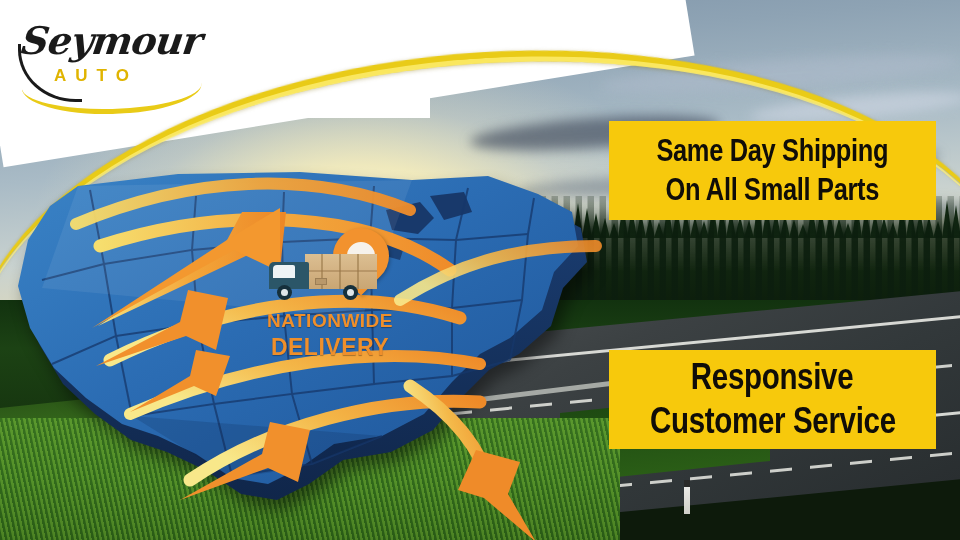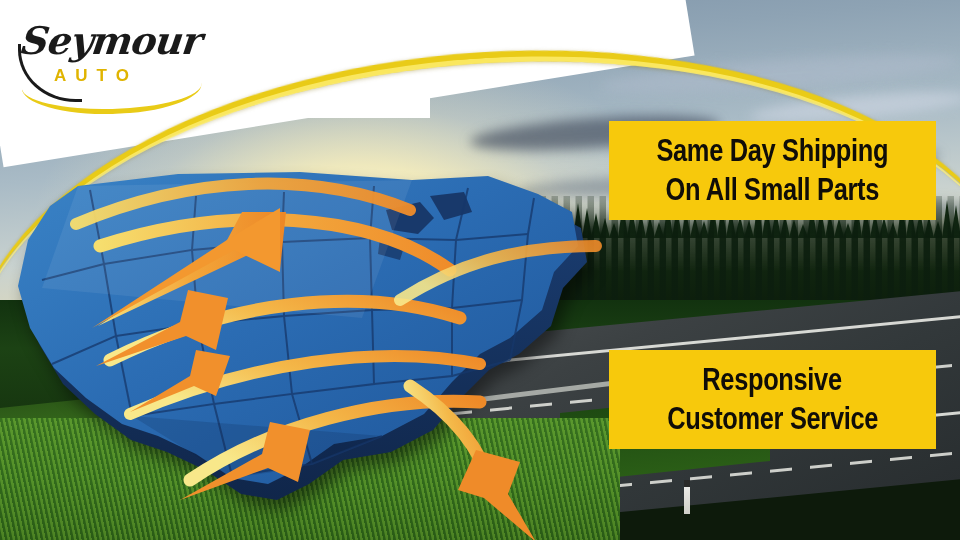--- a/index.html
+++ b/index.html
@@ -214,21 +214,21 @@
     color:#100d08;
     font-family:"Liberation Sans", sans-serif;
     font-weight:700;
     line-height:1.02;
     letter-spacing:-.4px;
     text-align:center;
   }
   .banner span { display:block; transform:scaleX(.82); transform-origin:center; white-space:nowrap; }
   #banner-1 { left:609px; top:121px; width:327px; height:99px; font-size:31px; }
   #banner-2 { left:609px; top:250px; width:327px; height:76px; font-size:31px; }
-  #banner-3 { left:609px; top:350px; width:327px; height:99px; font-size:31px; }
+  #banner-3 { left:609px; top:350px; width:327px; height:99px; font-size:36px; }
   #banner-1 span:first-child { margin-bottom:7px; }
   #banner-3 span:first-child { margin-bottom:7px; }
 </style>
 </head>
 <body>
 
 <div id="stage">
 
   <div class="bg">
     <div class="sky"></div>
@@ -443,20 +443,39 @@
 
       <path d="M 430,236 C 470,262 500,296 512,338" stroke="url(#ga2)" stroke-width="13" fill="none" stroke-linecap="round"></path>
       <path fill="#ef8b29" d="M 496,300 L 540,312 L 528,344 L 556,392 L 504,348 L 478,340 Z"></path>
 
       <path d="M 420,150 C 480,112 540,96 616,96" stroke="url(#ga2)" stroke-width="12" fill="none" stroke-linecap="round" opacity=".9"></path>
 
       <path fill="#f1902c" d="M 250,206 L 236,246 L 214,236 L 150,262 L 210,226 L 216,200 Z"></path>
     </svg>
   </div>
 
+  <div class="deliv">
+    <div class="pin"></div>
+    <div class="truck">
+      <div class="truck-box">
+        <i style="left:16px"></i>
+          <i style="left:34px"></i>
+          <i style="left:52px"></i>
+        <u></u>
+      </div>
+      <div class="truck-label"></div>
+      <div class="truck-cab">
+        <div class="truck-win"></div>
+      </div>
+      <div class="wheel w1"></div>
+      <div class="wheel w2"></div>
+    </div>
+    <div class="deliv-t1">NATIONWIDE</div>
+    <div class="deliv-t2">DELIVERY</div>
+  </div>
 
   <div class="banner" id="banner-1">
     <span>Same Day Shipping</span>
     <span>On All Small Parts</span>
   </div>
 
 
   <div class="banner" id="banner-3">
     <span>Responsive</span>
     <span>Customer Service</span>

